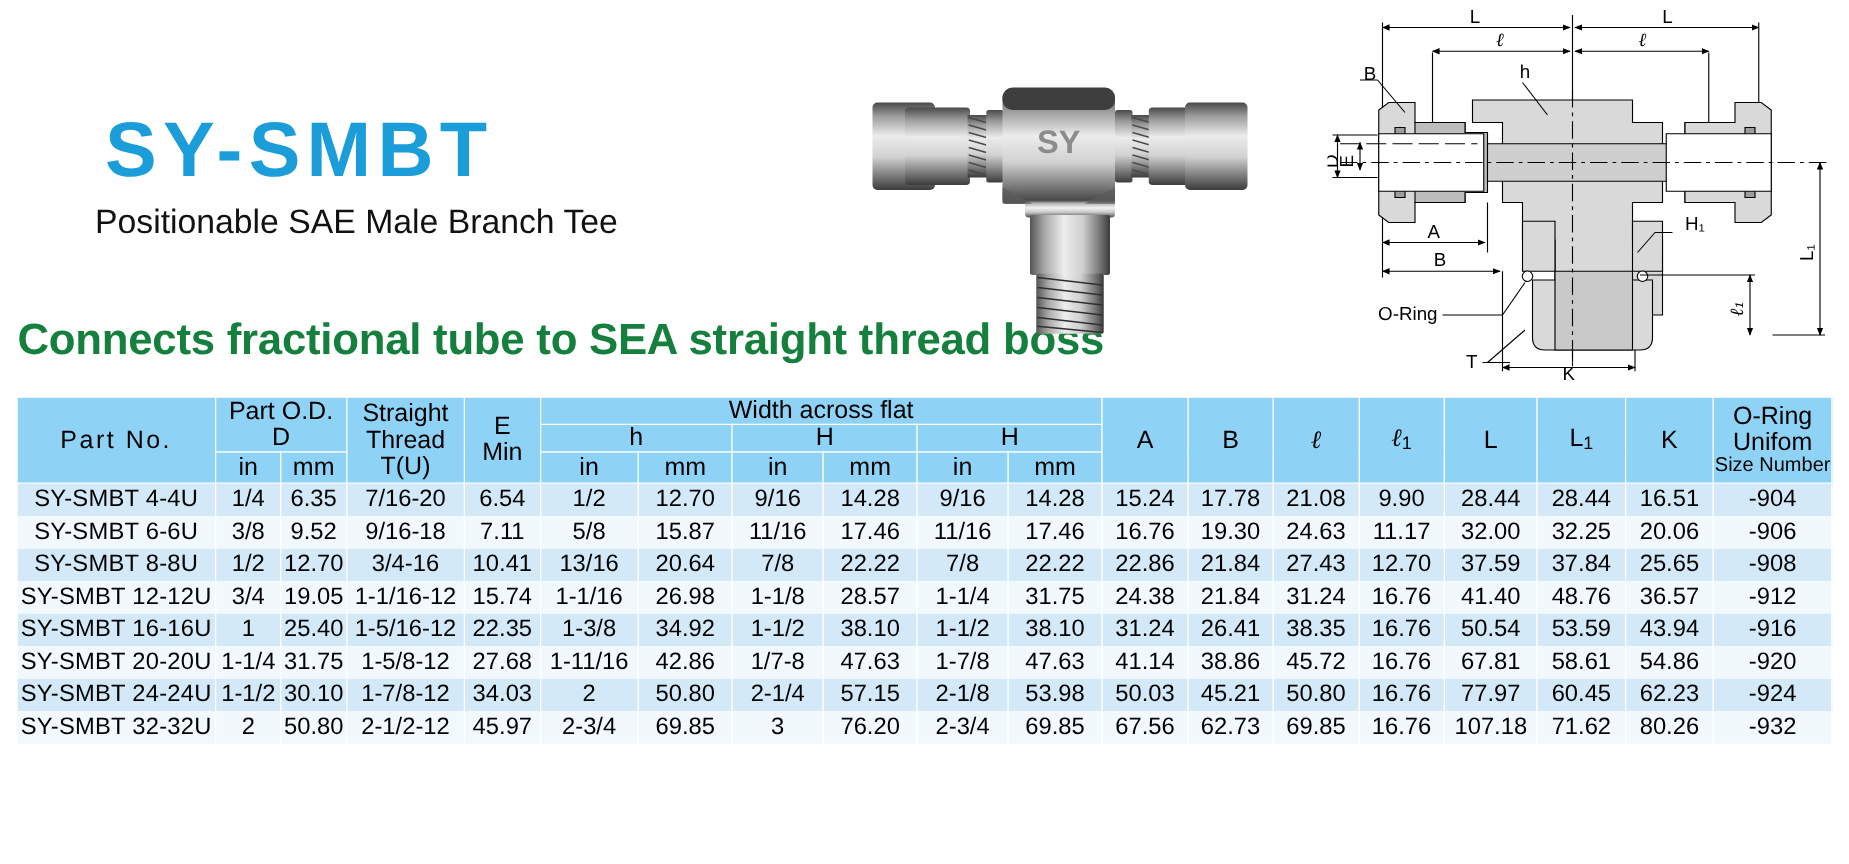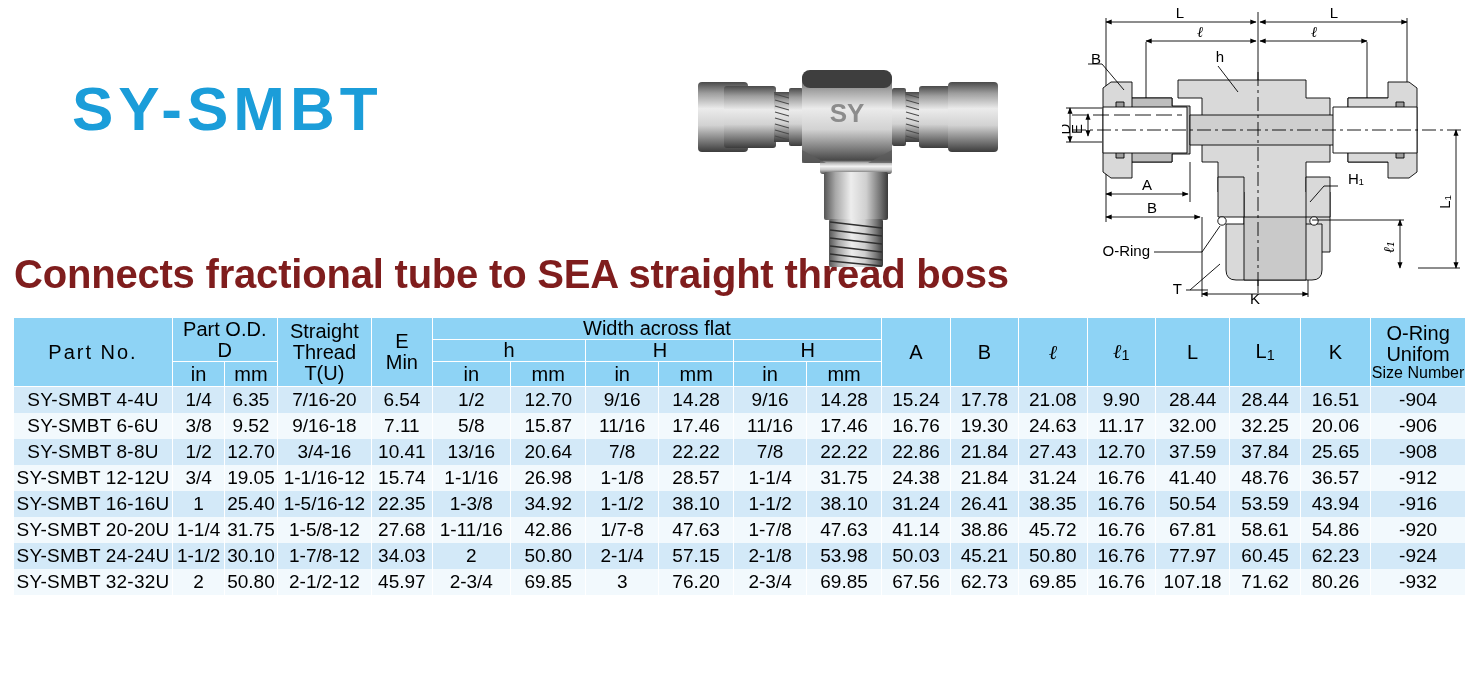--- a/index.html
+++ b/index.html
@@ -23,38 +23,38 @@
     left: 72px;
     top: 78px;
     width: 620px;
   }
   #product-code {
     font-size: 62px;
     font-weight: bold;
     color: #1b9dd9;
     letter-spacing: 5px;
     line-height: 1.0;
-    margin: 0;
+    margin: 12px;
     white-space: nowrap;
   }
   #product-subtitle {
     font-size: 27px;
     font-weight: normal;
     color: #111;
     margin: 10px 0 0 4px;
     line-height: 1.0;
     white-space: nowrap;
   }
   #headline {
     position: absolute;
     left: 14px;
     top: 252px;
-    font-size: 40px;
+    font-size: 35px;
     font-weight: bold;
-    color: #7f1d1d;
+    color: #15803d;
     white-space: nowrap;
     letter-spacing: -0.2px;
   }
 
   
   #product-photo {
     position: absolute;
     left: 690px;
     top: 40px;
     width: 330px;
@@ -130,20 +130,21 @@
     letter-spacing: 0.2px;
   }
   .ell { font-family: "DejaVu Serif", serif; font-style: italic; }
   .sub { font-size: 0.72em; vertical-align: -0.15em; }
 </style>
 </head>
 <body>
 
 <div id="title-block">
   <div id="product-code">SY-SMBT</div>
+  <div id="product-subtitle">Positionable SAE Male Branch Tee</div>
 </div>
 
 <div id="headline">Connects fractional tube to SEA straight thread boss</div>
 
 <div id="product-photo">
   <svg width="330" height="250" viewBox="0 0 330 250" xmlns="http://www.w3.org/2000/svg">
     <defs>
       <linearGradient id="met" x1="0" y1="0" x2="0" y2="1">
         <stop offset="0%" stop-color="#4a4a4a"></stop>
         <stop offset="16%" stop-color="#9d9d9d"></stop>

